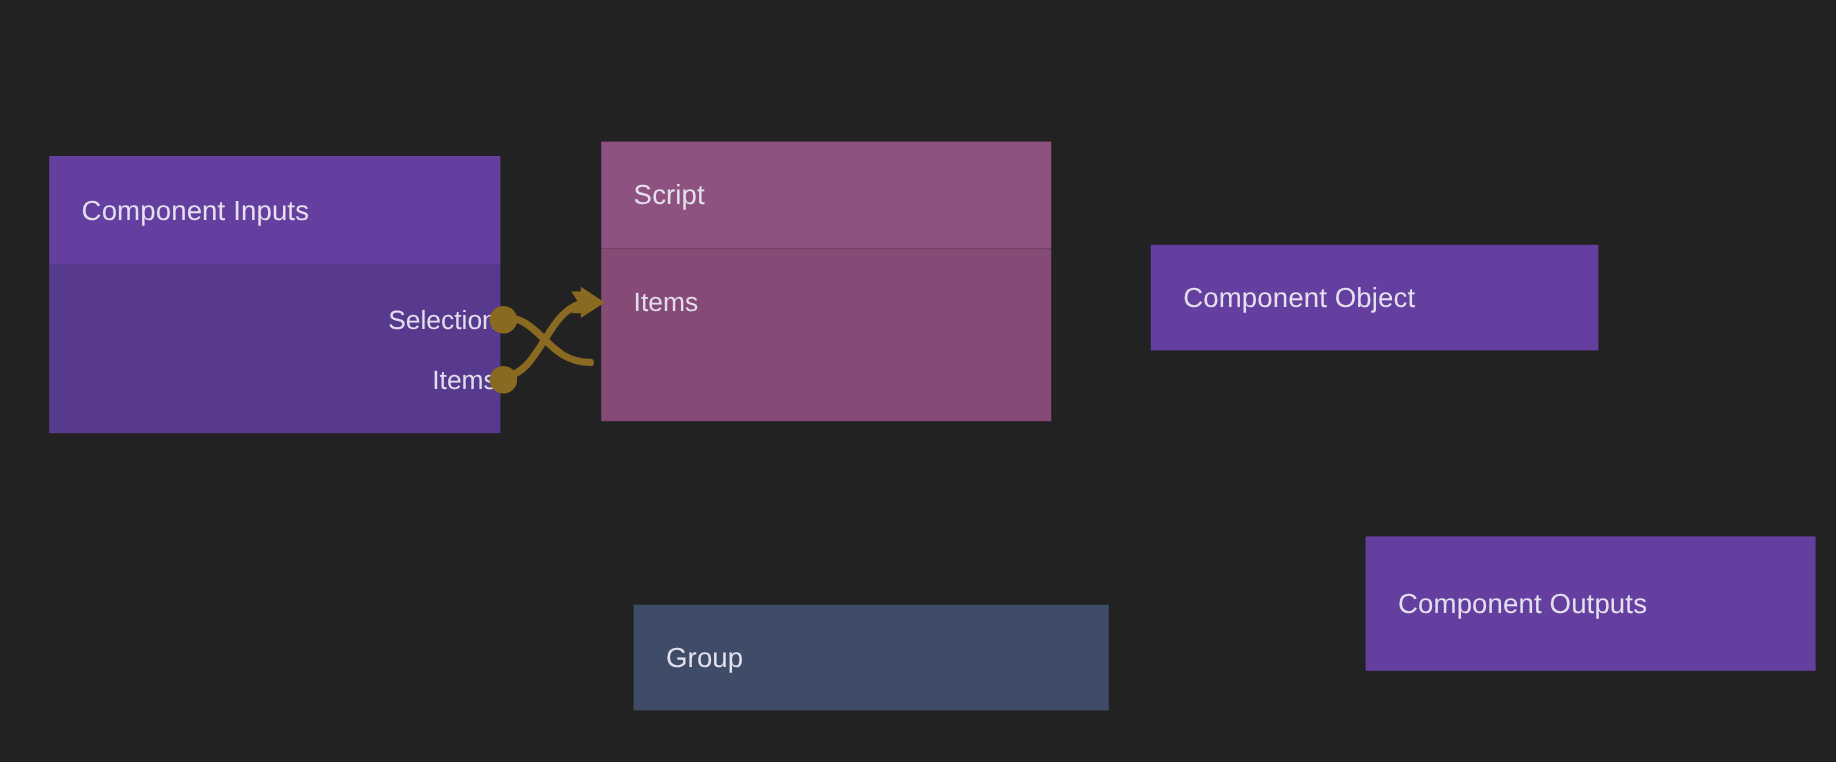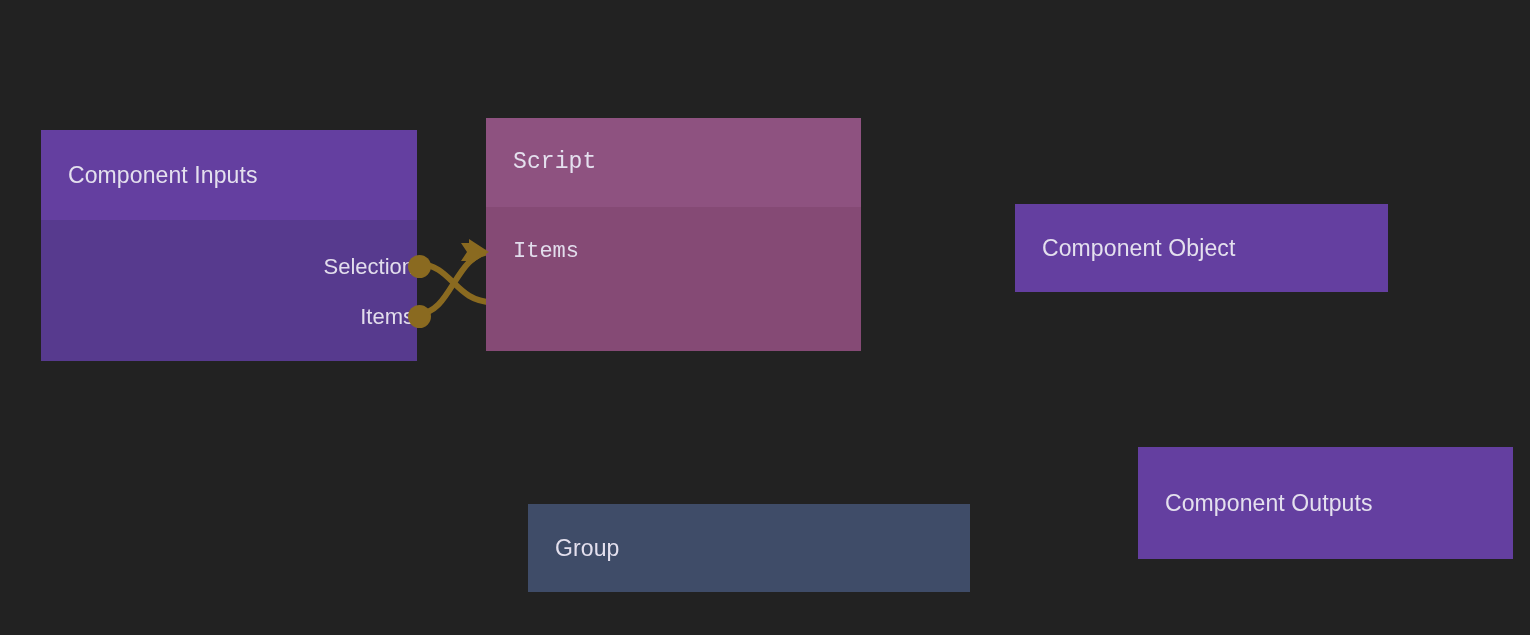--- a/index.html
+++ b/index.html
@@ -113,48 +113,48 @@
         <span class="port-label">Selection</span>
         <span class="port-dot" style="background:#8a6a20; top:13px;"></span>
       </div>
       <div class="port-row out">
         <span class="port-label">Items</span>
         <span class="port-dot" style="background:#8a6a20; top:13px;"></span>
       </div>
     </div>
   </div>
 
-  <div class="node" style="left:486px; top:118px; width:375px; height:300px;font-family:Liberation Mono, monospace;">
+  <div class="node" style="left:501px; top:118px; width:375px; height:300px;">
     <div class="node-header" style="height:89px; background:#8e5280;">
       <span class="node-title">Script</span>
     </div>
     <div class="node-body" style="height:144px; background:#854a75;">
       <div class="empty-fill" style="height:20px;"></div>
       <div class="port-row in">
         <span class="port-arrow" style="top:12px;">
           <svg width="28" height="26" viewBox="0 0 28 26">
             <path d="M 0 4 L 8 4 L 8 0 L 28 13 L 8 26 L 8 22 L 0 22 L 6 13 Z" fill="#8a6a20"></path>
           </svg>
         </span>
         <span class="port-label">Items</span>
       </div>
     </div>
   </div>
 
-  <div class="node" style="left:1015px; top:204px; width:373px; height:88px;">
+  <div class="node" style="left:959px; top:204px; width:373px; height:88px;">
     <div class="node-header" style="height:88px; background:#643fa0;">
       <span class="node-title">Component Object</span>
     </div>
   </div>
 
   <div class="node" style="left:1138px; top:447px; width:375px; height:87px;">
     <div class="node-header" style="height:112px; background:#643fa0;">
       <span class="node-title">Component Outputs</span>
     </div>
   </div>
 
-  <div class="node" style="left:528px; top:504px; width:442px; height:88px;">
+  <div class="node" style="left:528px; top:504px; width:396px; height:88px;">
     <div class="node-header" style="height:88px; background:#3f4c68;">
       <span class="node-title">Group</span>
     </div>
   </div>
 
 </div>
 
 </body></html>

